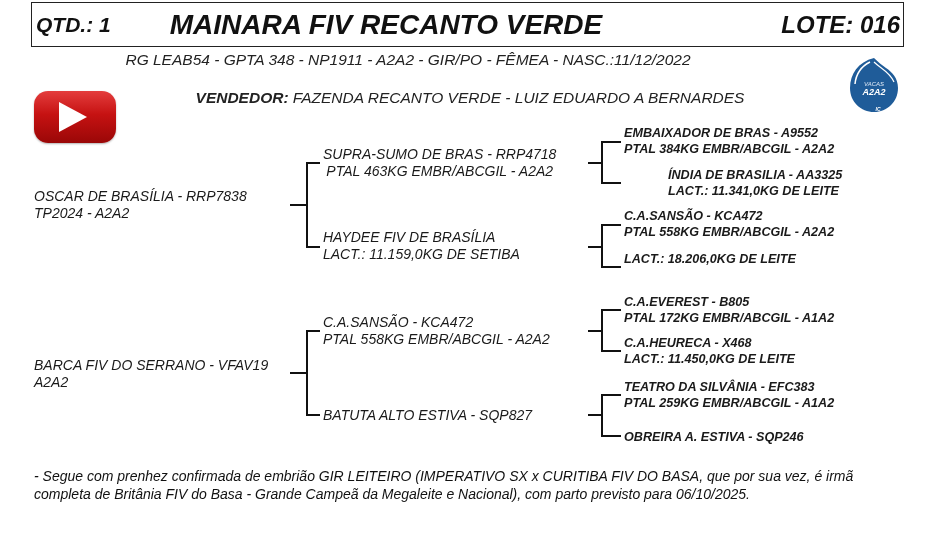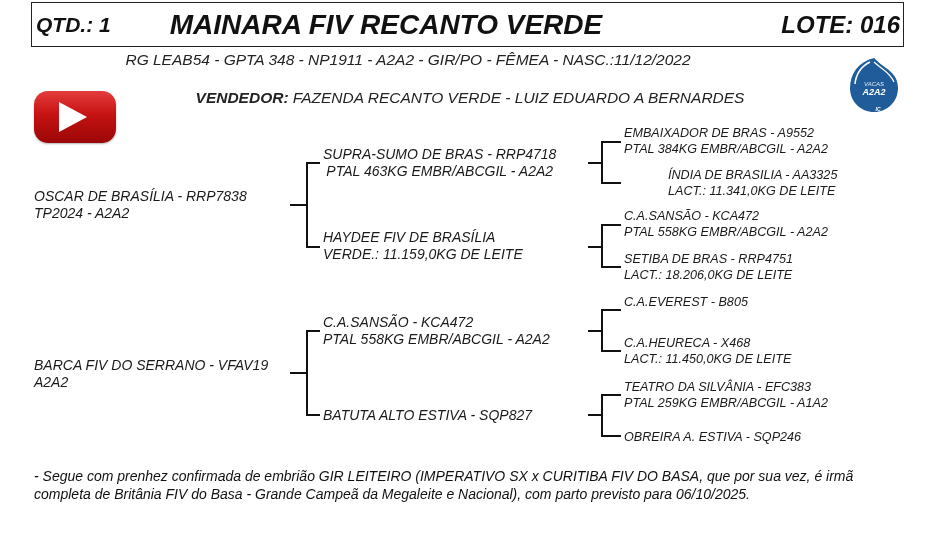--- a/index.html
+++ b/index.html
@@ -15,21 +15,21 @@
   .vendor { left:0; width:940px; top:89px; text-align:center; font-size:15.5px; color:#222; }
   .vendor b { font-weight:bold; }
   .yt { left:34px; top:91px; width:82px; height:52px; border-radius:14px;
         background:linear-gradient(#e43d3d 0%, #c61212 45%, #9a0707 100%);
         box-shadow:0 1px 2px rgba(0,0,0,0.3); }
   .yt .play { position:absolute; left:25px; top:11px; width:0; height:0;
               border-top:15px solid transparent; border-bottom:15px solid transparent;
               border-left:28px solid #fff; }
   .badge { left:848px; top:56px; width:52px; height:58px; }
   .p { font-style:italic; font-size:14px; line-height:17px; color:#1a1a1a; white-space:nowrap; }
-  .g { font-style:italic; font-size:12.6px; line-height:16px; color:#1a1a1a; white-space:nowrap; }
+  .g { font-style:italic; font-size:12.6px; line-height:16px; color:#1a1a1a; white-space:nowrap;font-weight:bold; }
   .ln { position:absolute; background:#111; }
   .footer { left:34px; top:467px; width:870px; font-style:italic; font-size:14px; line-height:18px; color:#111; }
 </style>
 </head>
 <body>
 
 <div class="abs header-box"></div>
 <div class="abs qtd">QTD.: 1</div>
 <div class="abs title">MAINARA FIV RECANTO VERDE</div>
 <div class="abs lote">LOTE: 016</div>
@@ -70,21 +70,21 @@
 <div class="ln" style="left:306px; top:330px; width:2px; height:86px;"></div>
 <div class="ln" style="left:306px; top:330px; width:14px; height:2px;"></div>
 <div class="ln" style="left:306px; top:414px; width:14px; height:2px;"></div>
 
 <div class="abs p" style="left:323px; top:146px;text-align:center;">
   <div>SUPRA-SUMO DE BRAS - RRP4718</div>
   <div>PTAL 463KG EMBR/ABCGIL - A2A2</div>
 </div>
 <div class="abs p" style="left:323px; top:229px;">
   <div>HAYDEE FIV DE BRASÍLIA</div>
-  <div>VERDE.: 11.159,0KG DE LEITE</div>
+  <div>LACT.: 11.159,0KG DE SETIBA</div>
 </div>
 <div class="abs p" style="left:323px; top:314px;">
   <div>C.A.SANSÃO - KCA472</div>
   <div>PTAL 558KG EMBR/ABCGIL - A2A2</div>
 </div>
 <div class="abs p" style="left:323px; top:407px;">
   <div>BATUTA ALTO ESTIVA - SQP827</div>
 </div>
 
 <div class="ln" style="left:588px; top:162px; width:14px; height:2px;"></div>
@@ -113,25 +113,25 @@
 </div>
 <div class="abs g" style="left:624px; top:167px;margin-left:44px;">
   <div>ÍNDIA DE BRASILIA - AA3325</div>
   <div>LACT.: 11.341,0KG DE LEITE</div>
 </div>
 <div class="abs g" style="left:624px; top:208px;">
   <div>C.A.SANSÃO - KCA472</div>
   <div>PTAL 558KG EMBR/ABCGIL - A2A2</div>
 </div>
 <div class="abs g" style="left:624px; top:251px;">
-  <div>SETIBA DE BRAS - RRP4751</div>
   <div>LACT.: 18.206,0KG DE LEITE</div>
 </div>
 <div class="abs g" style="left:624px; top:294px;">
   <div>C.A.EVEREST - B805</div>
+  <div>PTAL 172KG EMBR/ABCGIL - A1A2</div>
 </div>
 <div class="abs g" style="left:624px; top:335px;">
   <div>C.A.HEURECA - X468</div>
   <div>LACT.: 11.450,0KG DE LEITE</div>
 </div>
 <div class="abs g" style="left:624px; top:379px;">
   <div>TEATRO DA SILVÂNIA - EFC383</div>
   <div>PTAL 259KG EMBR/ABCGIL - A1A2</div>
 </div>
 <div class="abs g" style="left:624px; top:429px;">

